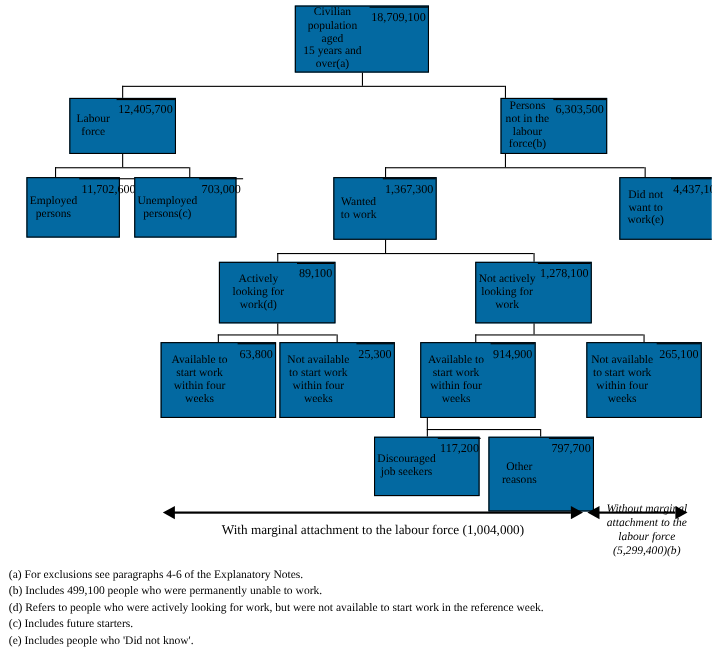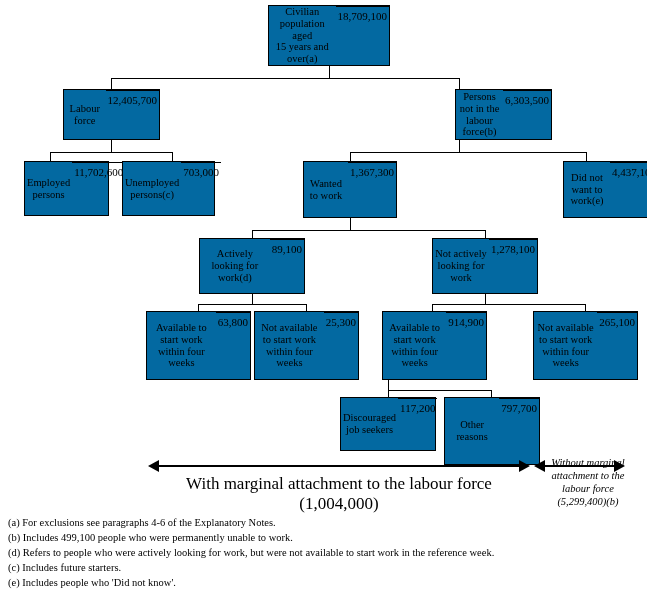--- a/index.html
+++ b/index.html
@@ -40,21 +40,21 @@
   .lnv{width:1px;}
   .lnh{height:1px;}
 
   
   .arrowline{position:absolute;height:2px;background:#000;}
   .arrowhead{position:absolute;width:0;height:0;border-top:6px solid transparent;border-bottom:6px solid transparent;}
   .arrowhead.left{border-right:11px solid #000;}
   .arrowhead.right{border-left:11px solid #000;}
 
   .annot{
-    position:absolute;text-align:center;font-size:17px;line-height:1.18;
+    position:absolute;text-align:center;font-size:12px;line-height:1.18;
   }
   .annot.right{font-size:10.5px;line-height:1.25;}
 
   
   #footnotes{position:absolute;left:8px;top:516px;width:636px;}
   #footnotes div{font-size:10.5px;line-height:1.42;white-space:nowrap;}
 </style>
 </head>
 <body>
 

